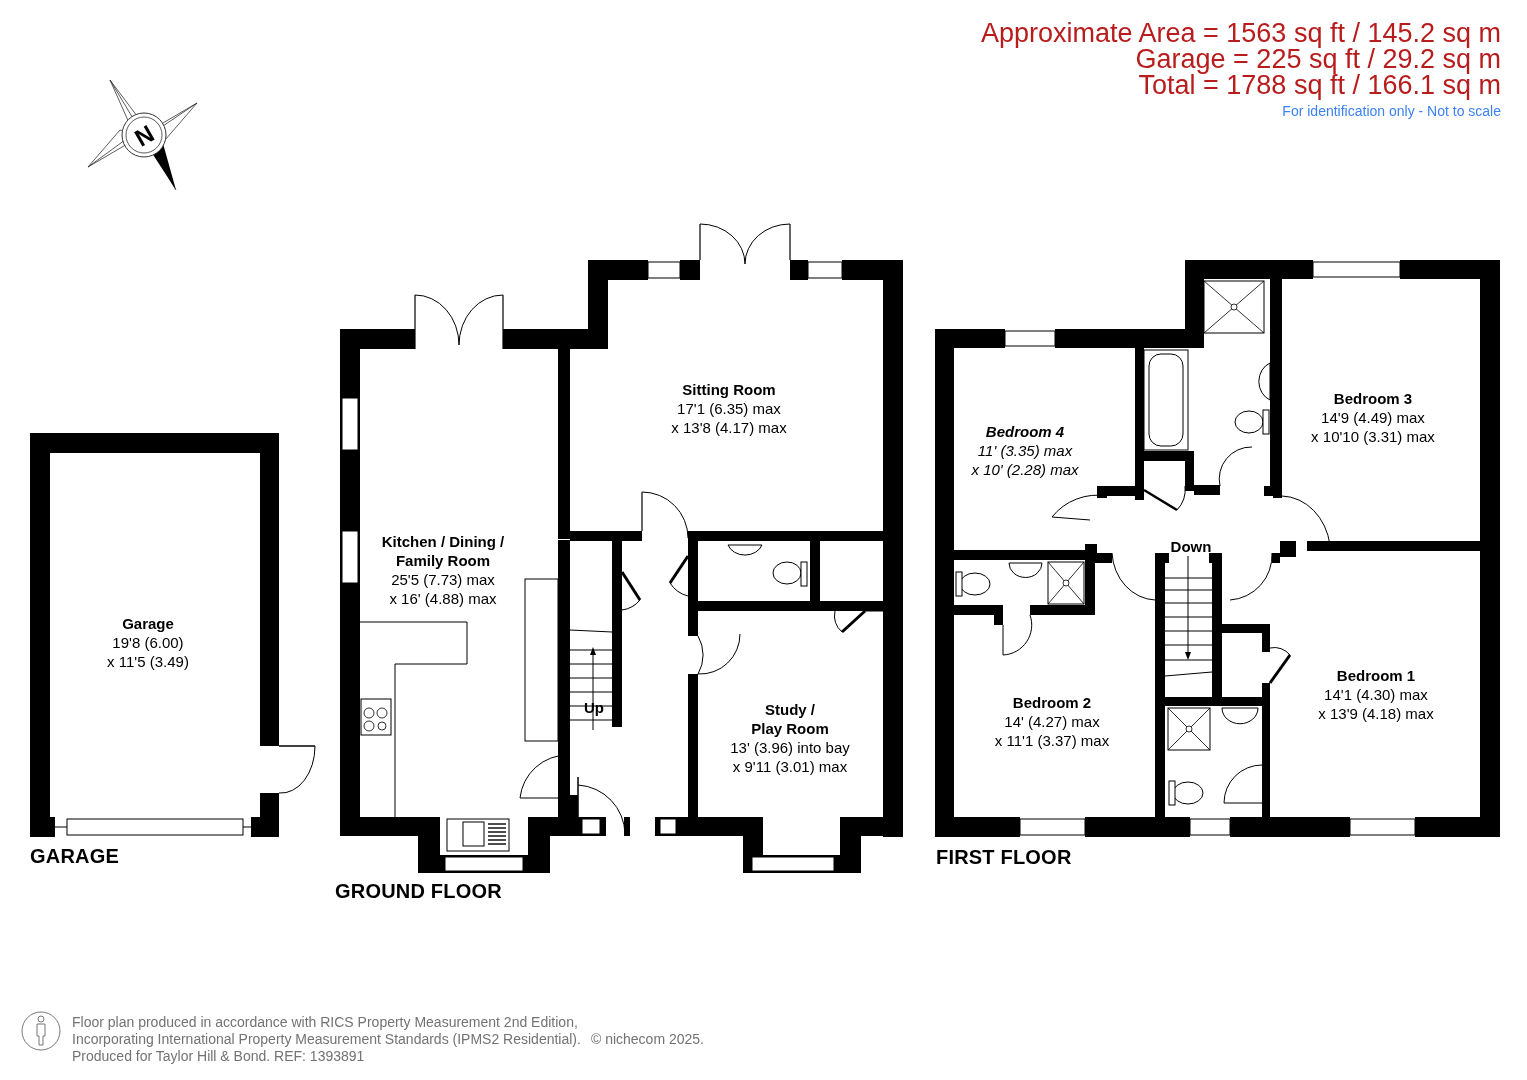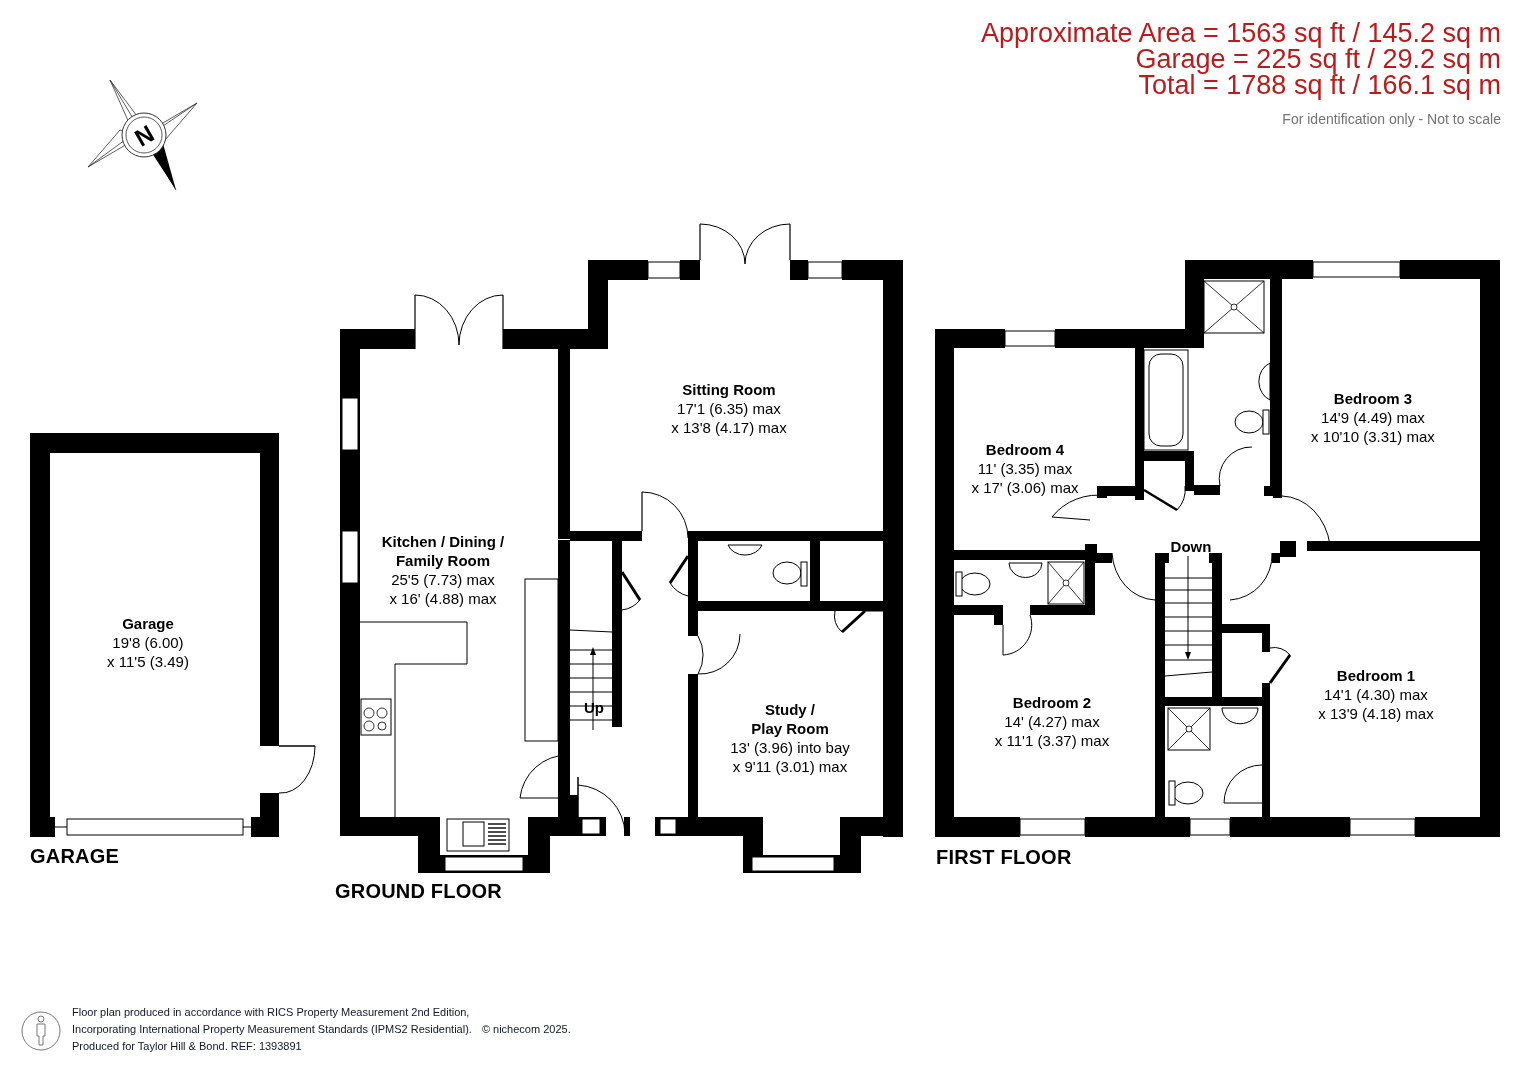--- a/index.html
+++ b/index.html
@@ -1,26 +1,26 @@
 <!DOCTYPE html>
 <html><head>
 <meta charset="utf-8">
 <style>
   html, body { margin: 0; padding: 0; background: #ffffff; }
   body { width: 1527px; height: 1080px; position: relative; overflow: hidden; font-family: "Liberation Sans", sans-serif; color: #000; }
   .area-block { position: absolute; right: 26px; top: 20px; text-align: right; }
   .area-line { font-size: 27px; line-height: 26px; color: #b91c1c; }
-  .area-note { font-size: 14px; line-height: 22px; margin-top: 10px; color: #737373; }
+  .area-note { font-size: 14px; line-height: 22px; margin-top: 2px; color: #3b82f6; }
   svg.plan { position: absolute; left: 0; top: 0; }
   .floor-label { position: absolute; font-weight: bold; font-size: 20px; letter-spacing: 0.2px; }
   .room-label { position: absolute; text-align: center; transform: translateX(-50%); font-size: 15px; line-height: 19px; white-space: nowrap; }
   .room-name { font-weight: bold; }
   .stair-label { position: absolute; font-size: 15px; font-weight: bold; transform: translateX(-50%); }
   .footer { position: absolute; left: 20px; top: 1004px; display: flex; align-items: flex-start; }
-  .footer-text { font-size: 11px; line-height: 17px; color: #0f172a; margin-left: 8px; }
+  .footer-text { font-size: 14px; line-height: 17px; color: #737373; margin-left: 8px; margin-top: 10px; }
   .footer-text .copy { margin-left: 10px; }
 </style>
 </head>
 <body>
 
 <div class="area-block">
   <div class="area-line">Approximate Area = 1563 sq ft / 145.2 sq m</div>
   <div class="area-line">Garage = 225 sq ft / 29.2 sq m</div>
   <div class="area-line">Total = 1788 sq ft / 166.1 sq m</div>
   <div class="area-note">For identification only - Not to scale</div>
@@ -301,24 +301,24 @@
   <div>x 13'8 (4.17) max</div>
 </div>
 <div class="room-label" style="left:790px; top:700px;">
   <div class="room-name">Study /</div>
   <div class="room-name">Play Room</div>
   <div>13' (3.96) into bay</div>
   <div>x 9'11 (3.01) max</div>
 </div>
 <div class="stair-label" style="left:594px; top:699px;">Up</div>
 
-<div class="room-label" style="left:1025px; top:440px;">
+<div class="room-label" style="left:1025px; top:422px;font-style:italic;">
   <div class="room-name">Bedroom 4</div>
   <div>11' (3.35) max</div>
-  <div>x 17' (3.06) max</div>
+  <div>x 10' (2.28) max</div>
 </div>
 <div class="room-label" style="left:1373px; top:389px;">
   <div class="room-name">Bedroom 3</div>
   <div>14'9 (4.49) max</div>
   <div>x 10'10 (3.31) max</div>
 </div>
 <div class="room-label" style="left:1052px; top:693px;">
   <div class="room-name">Bedroom 2</div>
   <div>14' (4.27) max</div>
   <div>x 11'1 (3.37) max</div>

